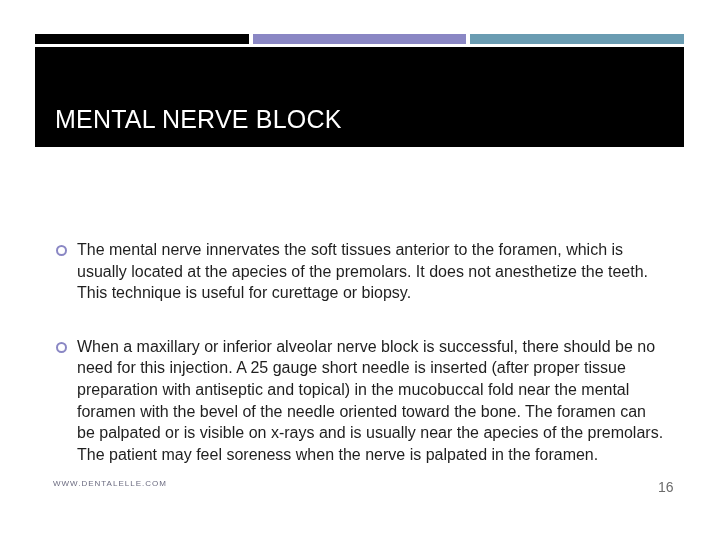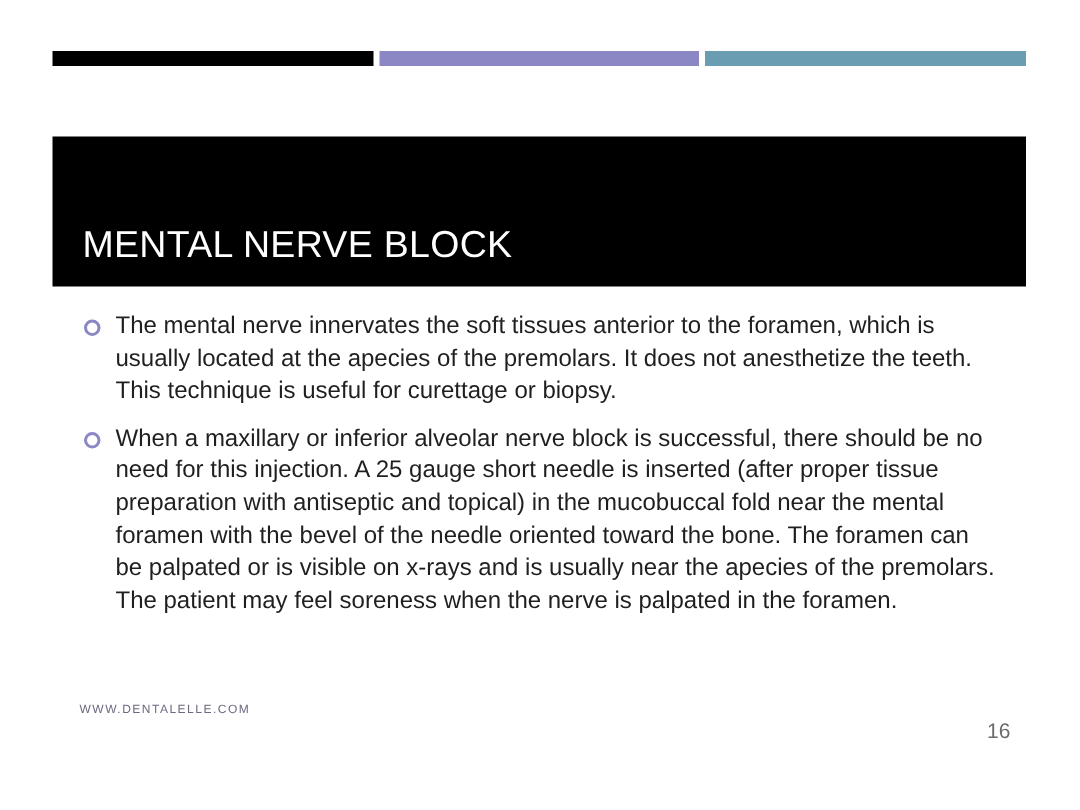--- a/index.html
+++ b/index.html
@@ -2,26 +2,26 @@
 <html><head>
 <meta charset="utf-8">
 <style>
   html, body { margin:0; padding:0; }
   body { width:720px; height:540px; background:#ffffff; position:relative; overflow:hidden;
          font-family:"Liberation Sans", sans-serif; }
   .bar { position:absolute; top:34px; height:10px; }
   .bar1 { left:35px; width:214px; background:#000000; }
   .bar2 { left:253px; width:213px; background:#8a87c4; }
   .bar3 { left:470px; width:214px; background:#6a9cb2; }
-  .header { position:absolute; left:35px; top:47px; width:649px; height:100px; background:#000000;margin-top:44px; }
+  .header { position:absolute; left:35px; top:47px; width:649px; height:100px; background:#000000; }
   .title { position:absolute; left:20px; top:58px; color:#ffffff; font-size:25px; letter-spacing:0.2px; white-space:nowrap; }
   .content { position:absolute; left:56px; top:207px; width:610px; }
-  .bullet { position:relative; padding-left:21px; font-size:16px; line-height:21.6px; color:#1f1f1f; margin-bottom:10px; }
+  .bullet { position:relative; padding-left:21px; font-size:16px; line-height:21.6px; color:#1f1f1f; margin-bottom:10px;margin-top:32px; }
   .bullet-icon { position:absolute; left:0; top:6px; width:7px; height:7px; border:2px solid #8a87c4; border-radius:50%; }
-  .footer-url { position:absolute; left:53px; top:468px; font-size:8px; letter-spacing:1px; color:#6b6b80; }
+  .footer-url { position:absolute; left:53px; top:479px; font-size:8px; letter-spacing:1px; color:#6b6b80; }
   .page-num { position:absolute; left:658px; top:479px; font-size:14px; color:#6b6b6b; }
 </style>
 </head>
 <body>
 
 <div class="bar bar1"></div>
 <div class="bar bar2"></div>
 <div class="bar bar3"></div>
 
 <div class="header">

